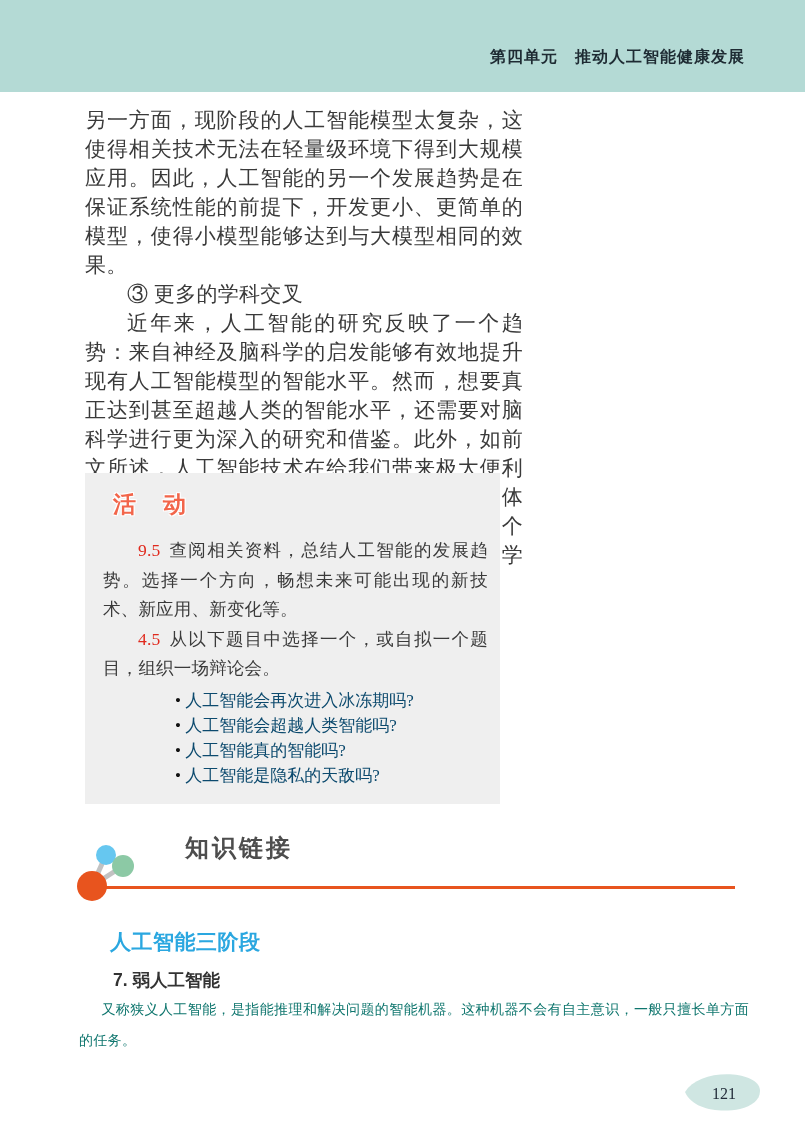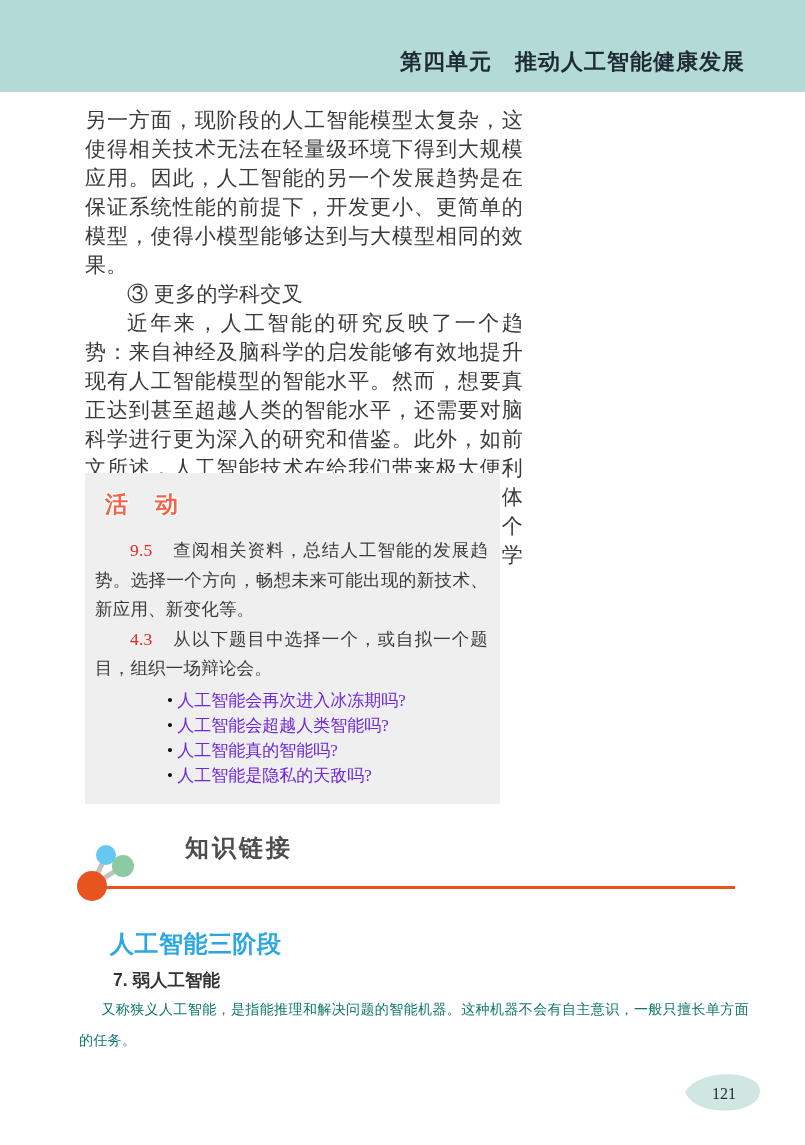--- a/index.html
+++ b/index.html
@@ -8,65 +8,65 @@
     width:805px; height:1145px; position:relative;
     font-family:"Liberation Serif", serif;
   }
   .page { position:absolute; top:0; left:0; width:805px; height:1145px; background:#ffffff; overflow:hidden; }
 
   
   .header-band { position:absolute; top:0; left:0; width:805px; height:92px; background:#b4dad5; }
   .header-title {
     position:absolute; top:47px; right:60px;
     font-family:"Liberation Sans", sans-serif; font-weight:bold;
-    font-size:22px; color:#1e2b33; letter-spacing:1px; white-space:nowrap;
+    font-size:16px; color:#1e2b33; letter-spacing:1px; white-space:nowrap;
   }
 
   
   .main-column {
     position:absolute; left:85px; top:106px; width:438px;
     color:#3a3a3a; font-size:21px; line-height:29px;
     text-align:justify; letter-spacing:0.3px;
   }
   .para { margin:0; }
   .para-indent { text-indent:2em; }
 
   
   .activity-box {
     position:absolute; left:85px; top:473px; width:415px; height:331px;
-    background:#efefef; padding:16px 12px 0 10px;
+    background:#efefef; padding:16px 12px 0 18px;
   }
   .activity-title {
     font-family:"Liberation Sans", sans-serif; font-size:23px; font-weight:bold;
     color:#f2654a; letter-spacing:2px; margin:0 0 16px 10px;
     text-shadow:-1px -1px 0 #fff, 1px -1px 0 #fff, -1px 1px 0 #fff, 1px 1px 0 #fff;
   }
   .activity-item {
     text-indent:2em; font-size:17.5px; line-height:29.5px;
     color:#3a3a3a; text-align:justify; letter-spacing:0.2px;
   }
-  .activity-num { color:#e02a1e; margin-right:20px; font-family:"Liberation Serif", serif; }
+  .activity-num { color:#e02a1e; margin-right:8px; font-family:"Liberation Serif", serif; }
   .topics { list-style:none; margin:4px 0 0 72px; }
-  .topics li { font-size:17px; line-height:25px; color:#6d28d9; }
+  .topics li { font-size:17px; line-height:25px; color:#0c4a6e; }
   .topics li::before { content:"\2022\00a0"; color:#111111; }
 
   
   .kl-rule { position:absolute; left:100px; top:886px; width:635px; height:2.5px; background:#e8541e; }
   .kl-icon { position:absolute; left:74px; top:838px; width:76px; height:70px; }
   .kl-title {
     position:absolute; left:185px; top:832px;
     font-family:"Liberation Sans", sans-serif; font-weight:bold;
     font-size:24px; color:#4d4d4d; letter-spacing:3px;
   }
 
   
   .kl-section-title {
     position:absolute; left:110px; top:928px;
     font-family:"Liberation Sans", sans-serif; font-weight:bold;
-    font-size:24px; color:#2aa7e0; letter-spacing:0.5px;
+    font-size:21px; color:#2aa7e0; letter-spacing:0.5px;
   }
   .kl-sub-heading {
     position:absolute; left:113px; top:968px;
     font-family:"Liberation Sans", sans-serif; font-weight:bold;
     font-size:17.5px; color:#333333;
   }
   .kl-body {
     position:absolute; left:79px; top:994px; width:670px;
     font-size:14px; line-height:31px; color:#0f766e;
     text-align:justify; text-indent:1.6em; letter-spacing:0.3px;
@@ -90,21 +90,21 @@
     <p class="para para-indent">③ 更多的学科交叉</p>
     <p class="para para-indent">近年来，人工智能的研究反映了一个趋势：来自神经及脑科学的启发能够有效地提升现有人工智能模型的智能水平。然而，想要真正达到甚至超越人类的智能水平，还需要对脑科学进行更为深入的研究和借鉴。此外，如前文所述，人工智能技术在给我们带来极大便利的同时，也对人类现有的法律、道德及伦理体系带来极大的冲击。人工智能不再仅仅是一个单纯的技术问题，还需要社会学、伦理学等学科的研究人员对相关问题进行深入的研究。</p>
   </div>
 
   <div class="activity-box">
     <div class="activity-title">活　动</div>
     <p class="activity-item">
       <span class="activity-num">9.5</span><span>查阅相关资料，总结人工智能的发展趋势。选择一个方向，畅想未来可能出现的新技术、新应用、新变化等。</span>
     </p>
     <p class="activity-item">
-      <span class="activity-num">4.3</span><span>从以下题目中选择一个，或自拟一个题目，组织一场辩论会。</span>
+      <span class="activity-num">4.5</span><span>从以下题目中选择一个，或自拟一个题目，组织一场辩论会。</span>
     </p>
     <ul class="topics">
       <li>人工智能会再次进入冰冻期吗?</li>
       <li>人工智能会超越人类智能吗?</li>
       <li>人工智能真的智能吗?</li>
       <li>人工智能是隐私的天敌吗?</li>
     </ul>
   </div>
 
   <div class="kl-rule"></div>

